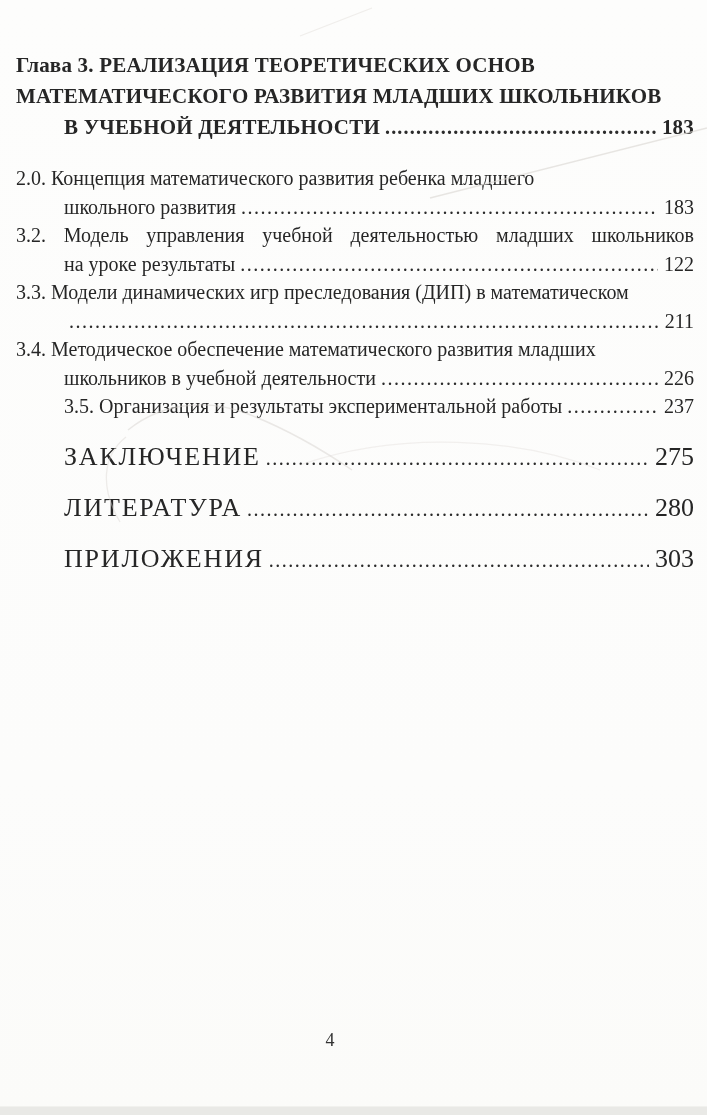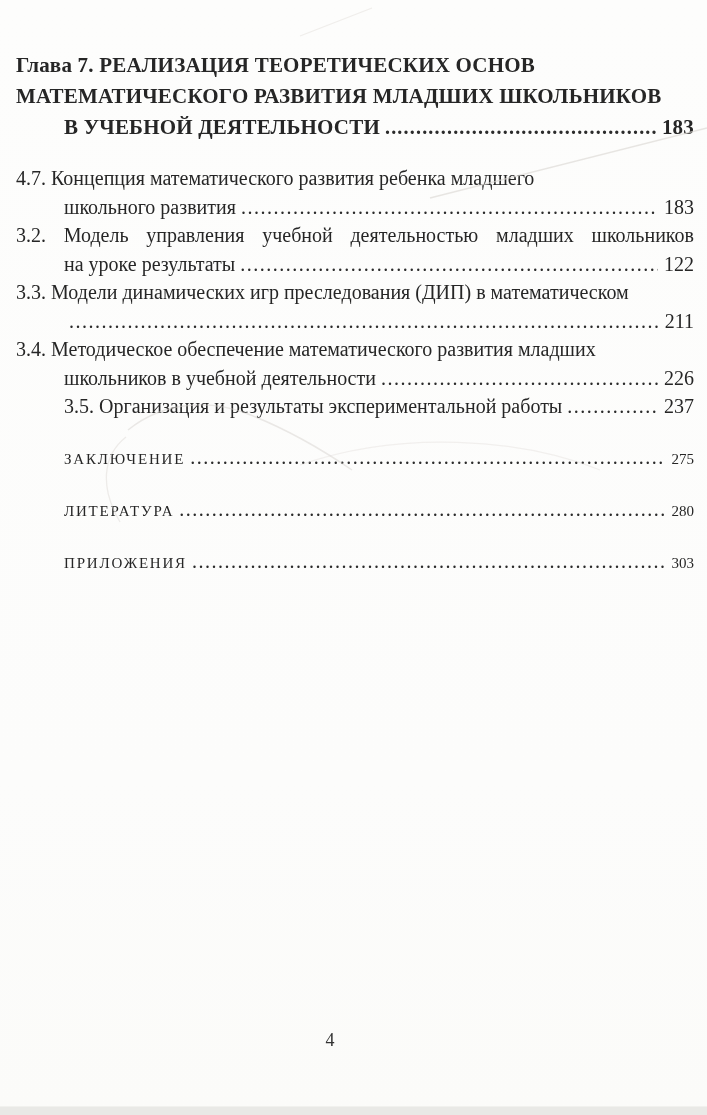--- a/index.html
+++ b/index.html
@@ -59,21 +59,21 @@
     line-height: 28.5px;
   }
   .entry .l1.stretch {
     text-align: justify;
     text-align-last: justify;
   }
   
   .backmatter { margin-top: 15px; }
   .bm-row {
     margin-top: 22px;
-    font-size: 15px;
+    font-size: 26px;
     line-height: 28px;
   }
   .bm-row .txt { letter-spacing: 1.8px; }
   
   .folio {
     position: absolute;
     top: 1030px;
     left: 0;
     width: 660px;
     text-align: center;
@@ -95,33 +95,33 @@
   }
 </style>
 </head>
 <body>
 
 <div class="page">
 
   <div class="content">
 
     <div class="chapter">
-      <div>Глава 7. РЕАЛИЗАЦИЯ ТЕОРЕТИЧЕСКИХ ОСНОВ</div>
+      <div>Глава 3. РЕАЛИЗАЦИЯ ТЕОРЕТИЧЕСКИХ ОСНОВ</div>
       <div>МАТЕМАТИЧЕСКОГО РАЗВИТИЯ МЛАДШИХ ШКОЛЬНИКОВ</div>
       <div class="row">
         <span class="txt">В УЧЕБНОЙ ДЕЯТЕЛЬНОСТИ</span>
         <span class="dots"></span>
         <span class="pg">183</span>
       </div>
     </div>
 
     <div class="entries">
 
       <div class="entry">
-        <div class="l1">4.7. Концепция математического развития ребенка младшего</div>
+        <div class="l1">2.0. Концепция математического развития ребенка младшего</div>
         <div class="row">
           <span class="txt">школьного развития</span>
           <span class="dots"></span>
           <span class="pg">183</span>
         </div>
       </div>
 
       <div class="entry">
         <div class="l1 stretch">3.2. Модель управления учебной деятельностью младших школьников</div>
         <div class="row">

